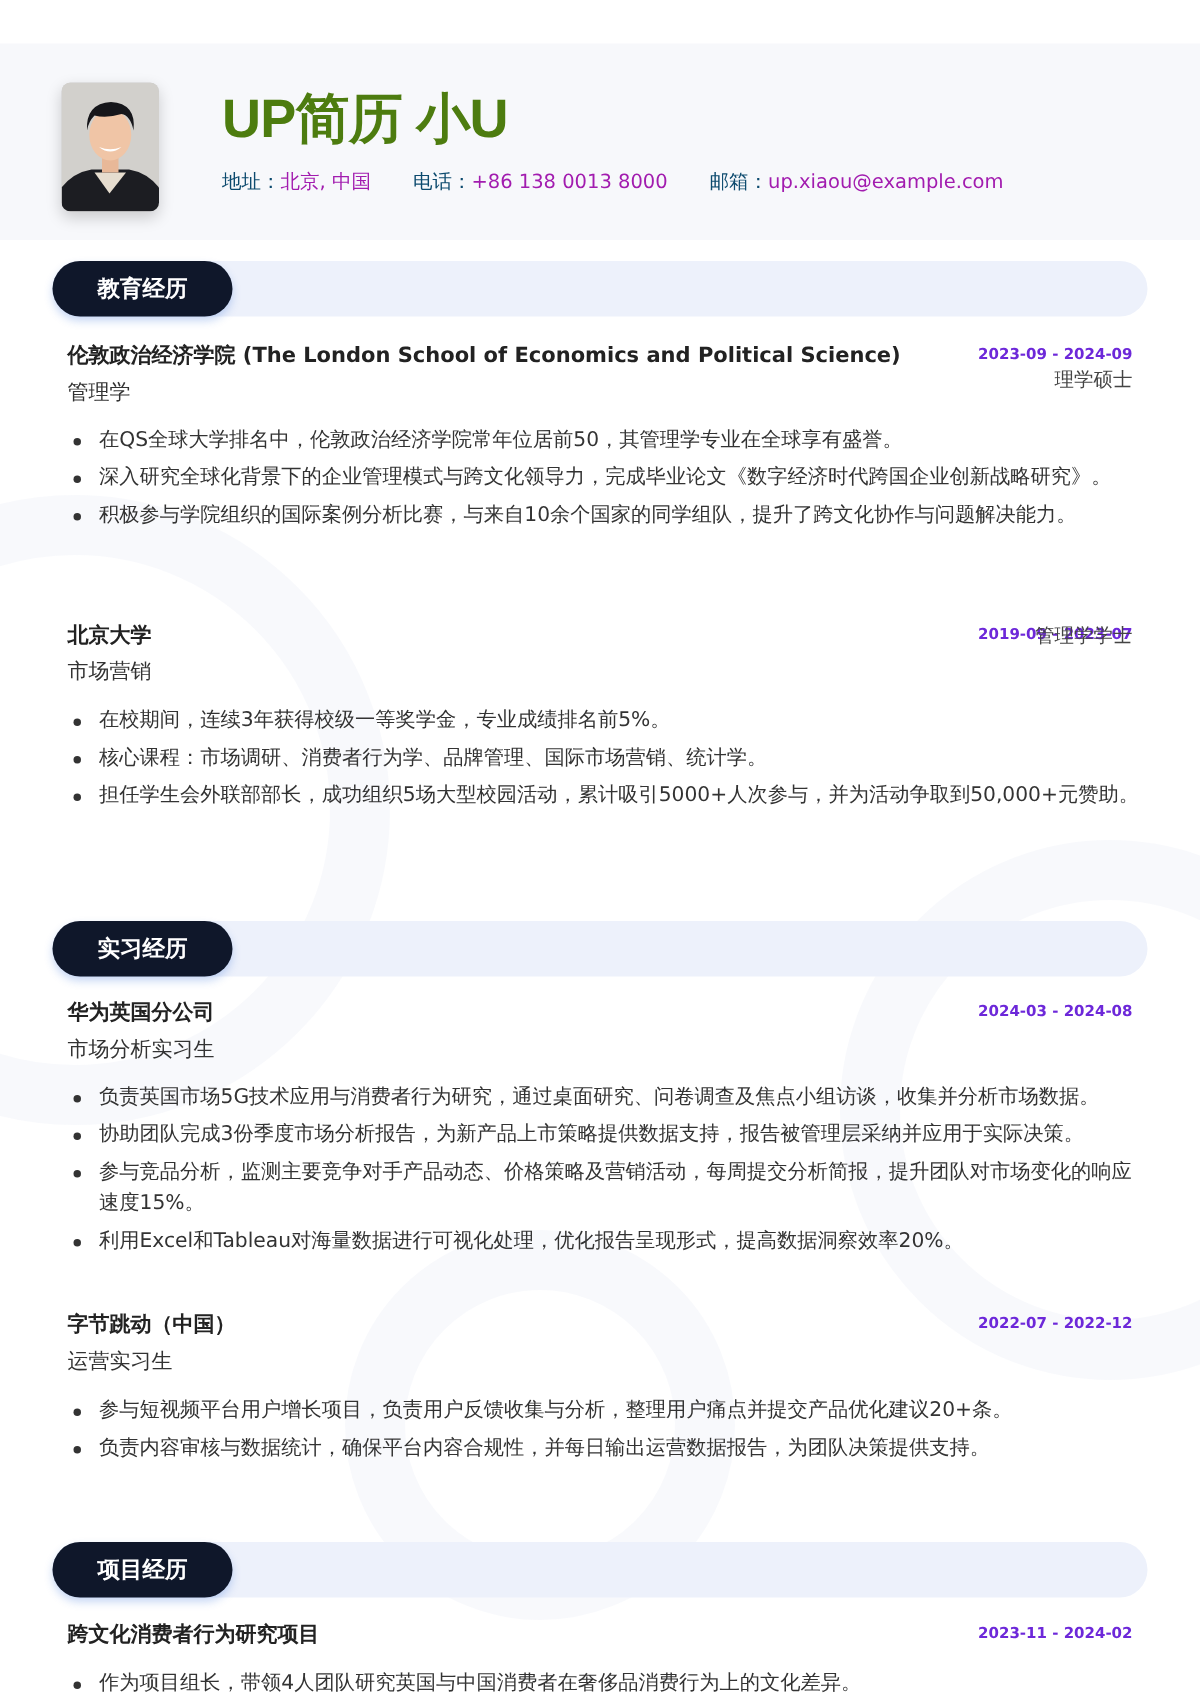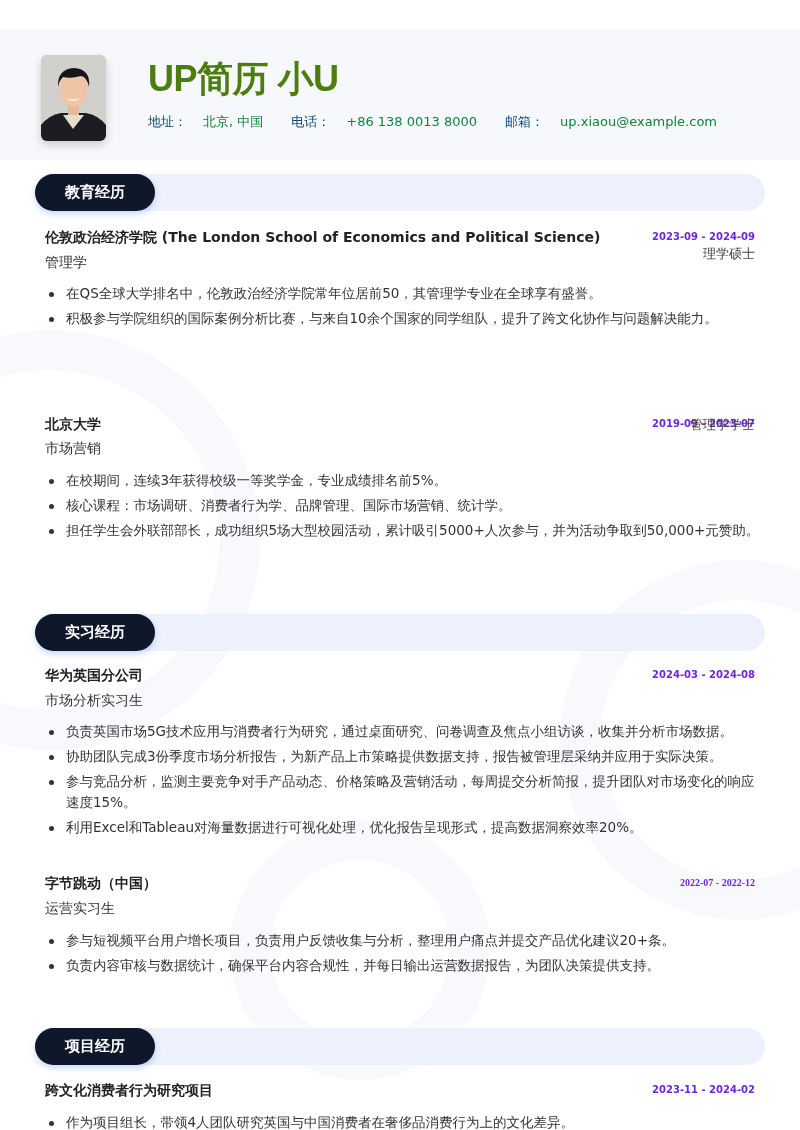--- a/index.html
+++ b/index.html
@@ -4,21 +4,21 @@
 <style>
   * { box-sizing: border-box; margin: 0; padding: 0; }
   html, body { width: 800px; height: 1130px; overflow: hidden; background: #ffffff; }
   body { font-family: "DejaVu Sans", "Liberation Sans", sans-serif; color: #333; position: relative; }
   .bg-deco { position: absolute; border-radius: 50%; border: 40px solid rgba(235,238,245,0.35); pointer-events: none; }
   .header { position: absolute; left: 0; top: 29px; width: 800px; height: 131px; background: #f7f8fb; }
   .photo { position: absolute; left: 41px; top: 55px; width: 65px; height: 86px; border-radius: 6px; overflow: hidden; box-shadow: 0 4px 10px rgba(0,0,0,0.18); background: #cfcfcf; }
   .name { position: absolute; left: 148px; top: 58px; font-size: 36px; font-weight: bold; color: #4d7c0f; font-family: "Liberation Sans", sans-serif; letter-spacing: -0.5px; line-height: 42px; }
   .contact { position: absolute; left: 148px; top: 113px; font-size: 13px; display: flex; gap: 28px; line-height: 18px; }
   .contact .lbl { color: #0c4a6e; }
-  .contact .val { color: #15803d; margin-left: 16px; }
+  .contact .val { color: #a21caf; margin-left: 0; }
   .section-bar { position: absolute; left: 35px; width: 730px; height: 37px; border-radius: 19px; background: #edf1fb; }
   .section-pill { position: absolute; left: 0; top: 0; width: 120px; height: 37px; border-radius: 19px; background: #0f172a; color: #fff; font-weight: bold; font-size: 15px; display: flex; align-items: center; justify-content: center; box-shadow: 0 3px 6px rgba(37,99,217,0.25); }
   .entry-title { position: absolute; left: 45px; font-size: 14px; font-weight: bold; color: #222; line-height: 20px; text-align: right; }
   .entry-date { position: absolute; right: 45px; font-size: 10px; font-weight: bold; color: #6d28d9; line-height: 20px; }
   .entry-sub { position: absolute; left: 45px; font-size: 14px; color: #333; line-height: 20px; }
   .entry-degree { position: absolute; right: 45px; font-size: 13px; color: #444; line-height: 18px; }
   ul.bullets { position: absolute; left: 45px; width: 715px; list-style: none; font-size: 13.5px; color: #333; line-height: 21px; }
   ul.bullets li { position: relative; padding-left: 21px; margin-bottom: 4px; }
   ul.bullets li::before { content: ""; position: absolute; left: 4px; top: 9px; width: 5px; height: 5px; border-radius: 50%; background: #333; }
 </style>
@@ -54,20 +54,21 @@
 <div class="section-bar" style="top:174px;">
   <div class="section-pill">教育经历</div>
 </div>
 
 <div class="entry-title" style="top:227px;">伦敦政治经济学院 (The London School of Economics and Political Science)</div>
 <div class="entry-date" style="top:227px;">2023-09 - 2024-09</div>
 <div class="entry-sub" style="top:252px;">管理学</div>
 <div class="entry-degree" style="top:245px;">理学硕士</div>
 <ul class="bullets" style="top:283px;">
   <li>在QS全球大学排名中，伦敦政治经济学院常年位居前50，其管理学专业在全球享有盛誉。</li>
+  <li>深入研究全球化背景下的企业管理模式与跨文化领导力，完成毕业论文《数字经济时代跨国企业创新战略研究》。</li>
   <li>积极参与学院组织的国际案例分析比赛，与来自10余个国家的同学组队，提升了跨文化协作与问题解决能力。</li>
 </ul>
 
 <div class="entry-title" style="top:414px;">北京大学</div>
 <div class="entry-date" style="top:414px;margin-left:33px;">2019-09 - 2023-07</div>
 <div class="entry-sub" style="top:438px;">市场营销</div>
 <div class="entry-degree" style="top:416px;">管理学学士</div>
 <ul class="bullets" style="top:470px;">
   <li>在校期间，连续3年获得校级一等奖学金，专业成绩排名前5%。</li>
   <li>核心课程：市场调研、消费者行为学、品牌管理、国际市场营销、统计学。</li>
@@ -82,21 +83,21 @@
 <div class="entry-date" style="top:665px;">2024-03 - 2024-08</div>
 <div class="entry-sub" style="top:690px;">市场分析实习生</div>
 <ul class="bullets" style="top:721px;">
   <li>负责英国市场5G技术应用与消费者行为研究，通过桌面研究、问卷调查及焦点小组访谈，收集并分析市场数据。</li>
   <li>协助团队完成3份季度市场分析报告，为新产品上市策略提供数据支持，报告被管理层采纳并应用于实际决策。</li>
   <li>参与竞品分析，监测主要竞争对手产品动态、价格策略及营销活动，每周提交分析简报，提升团队对市场变化的响应速度15%。</li>
   <li>利用Excel和Tableau对海量数据进行可视化处理，优化报告呈现形式，提高数据洞察效率20%。</li>
 </ul>
 
 <div class="entry-title" style="top:873px;">字节跳动（中国）</div>
-<div class="entry-date" style="top:873px;font-family:Liberation Serif, serif;">2022-07 - 2022-12</div>
+<div class="entry-date" style="top:873px;">2022-07 - 2022-12</div>
 <div class="entry-sub" style="top:898px;">运营实习生</div>
 <ul class="bullets" style="top:930px;">
   <li>参与短视频平台用户增长项目，负责用户反馈收集与分析，整理用户痛点并提交产品优化建议20+条。</li>
   <li>负责内容审核与数据统计，确保平台内容合规性，并每日输出运营数据报告，为团队决策提供支持。</li>
 </ul>
 
 <div class="section-bar" style="top:1028px;">
   <div class="section-pill">项目经历</div>
 </div>
 

